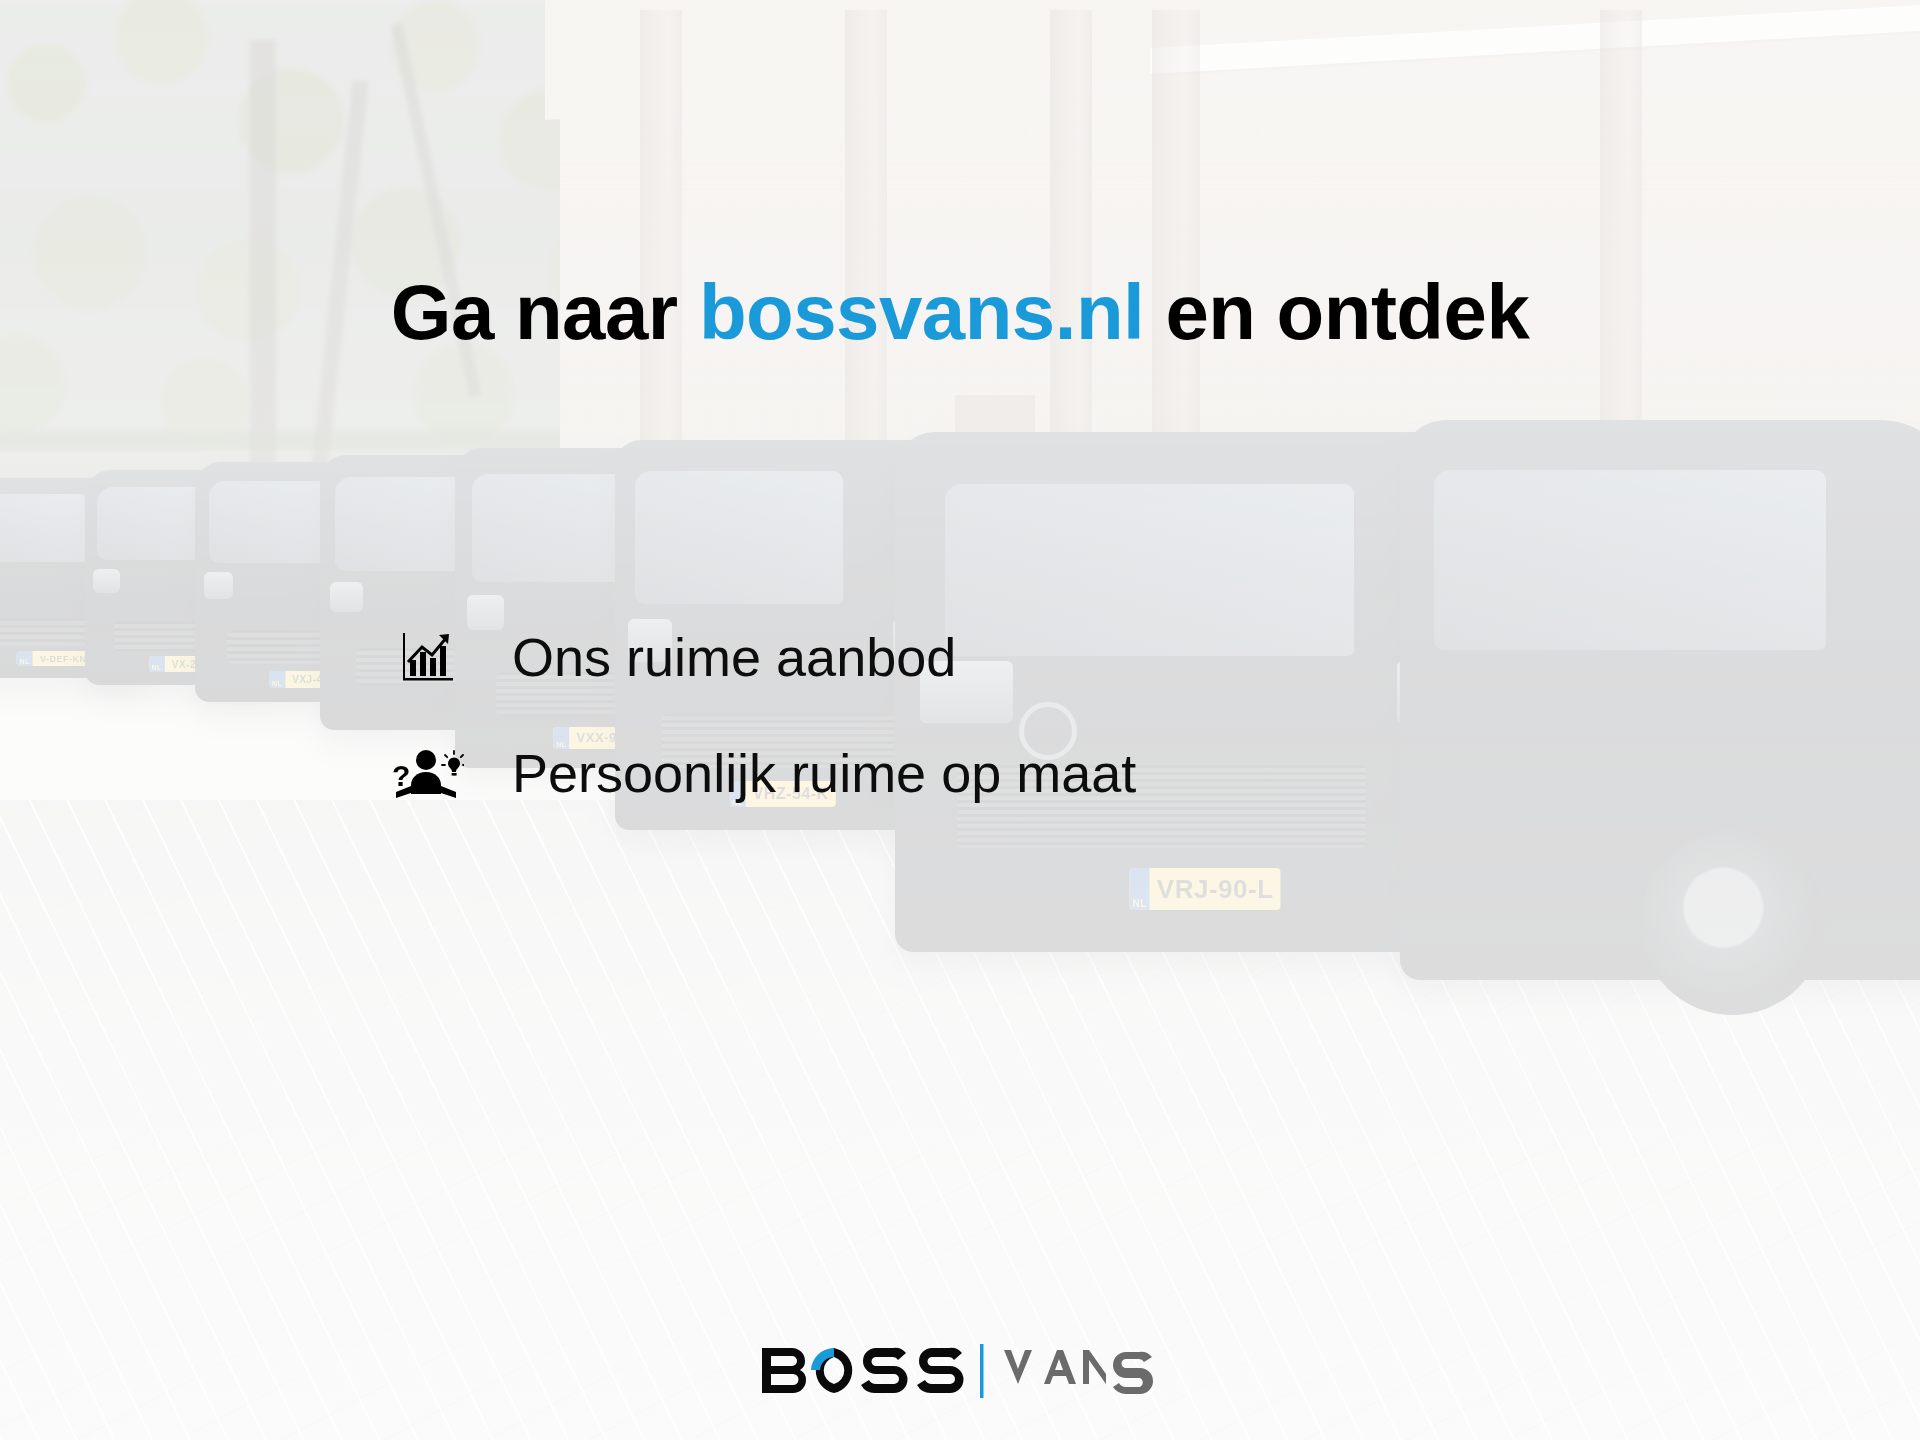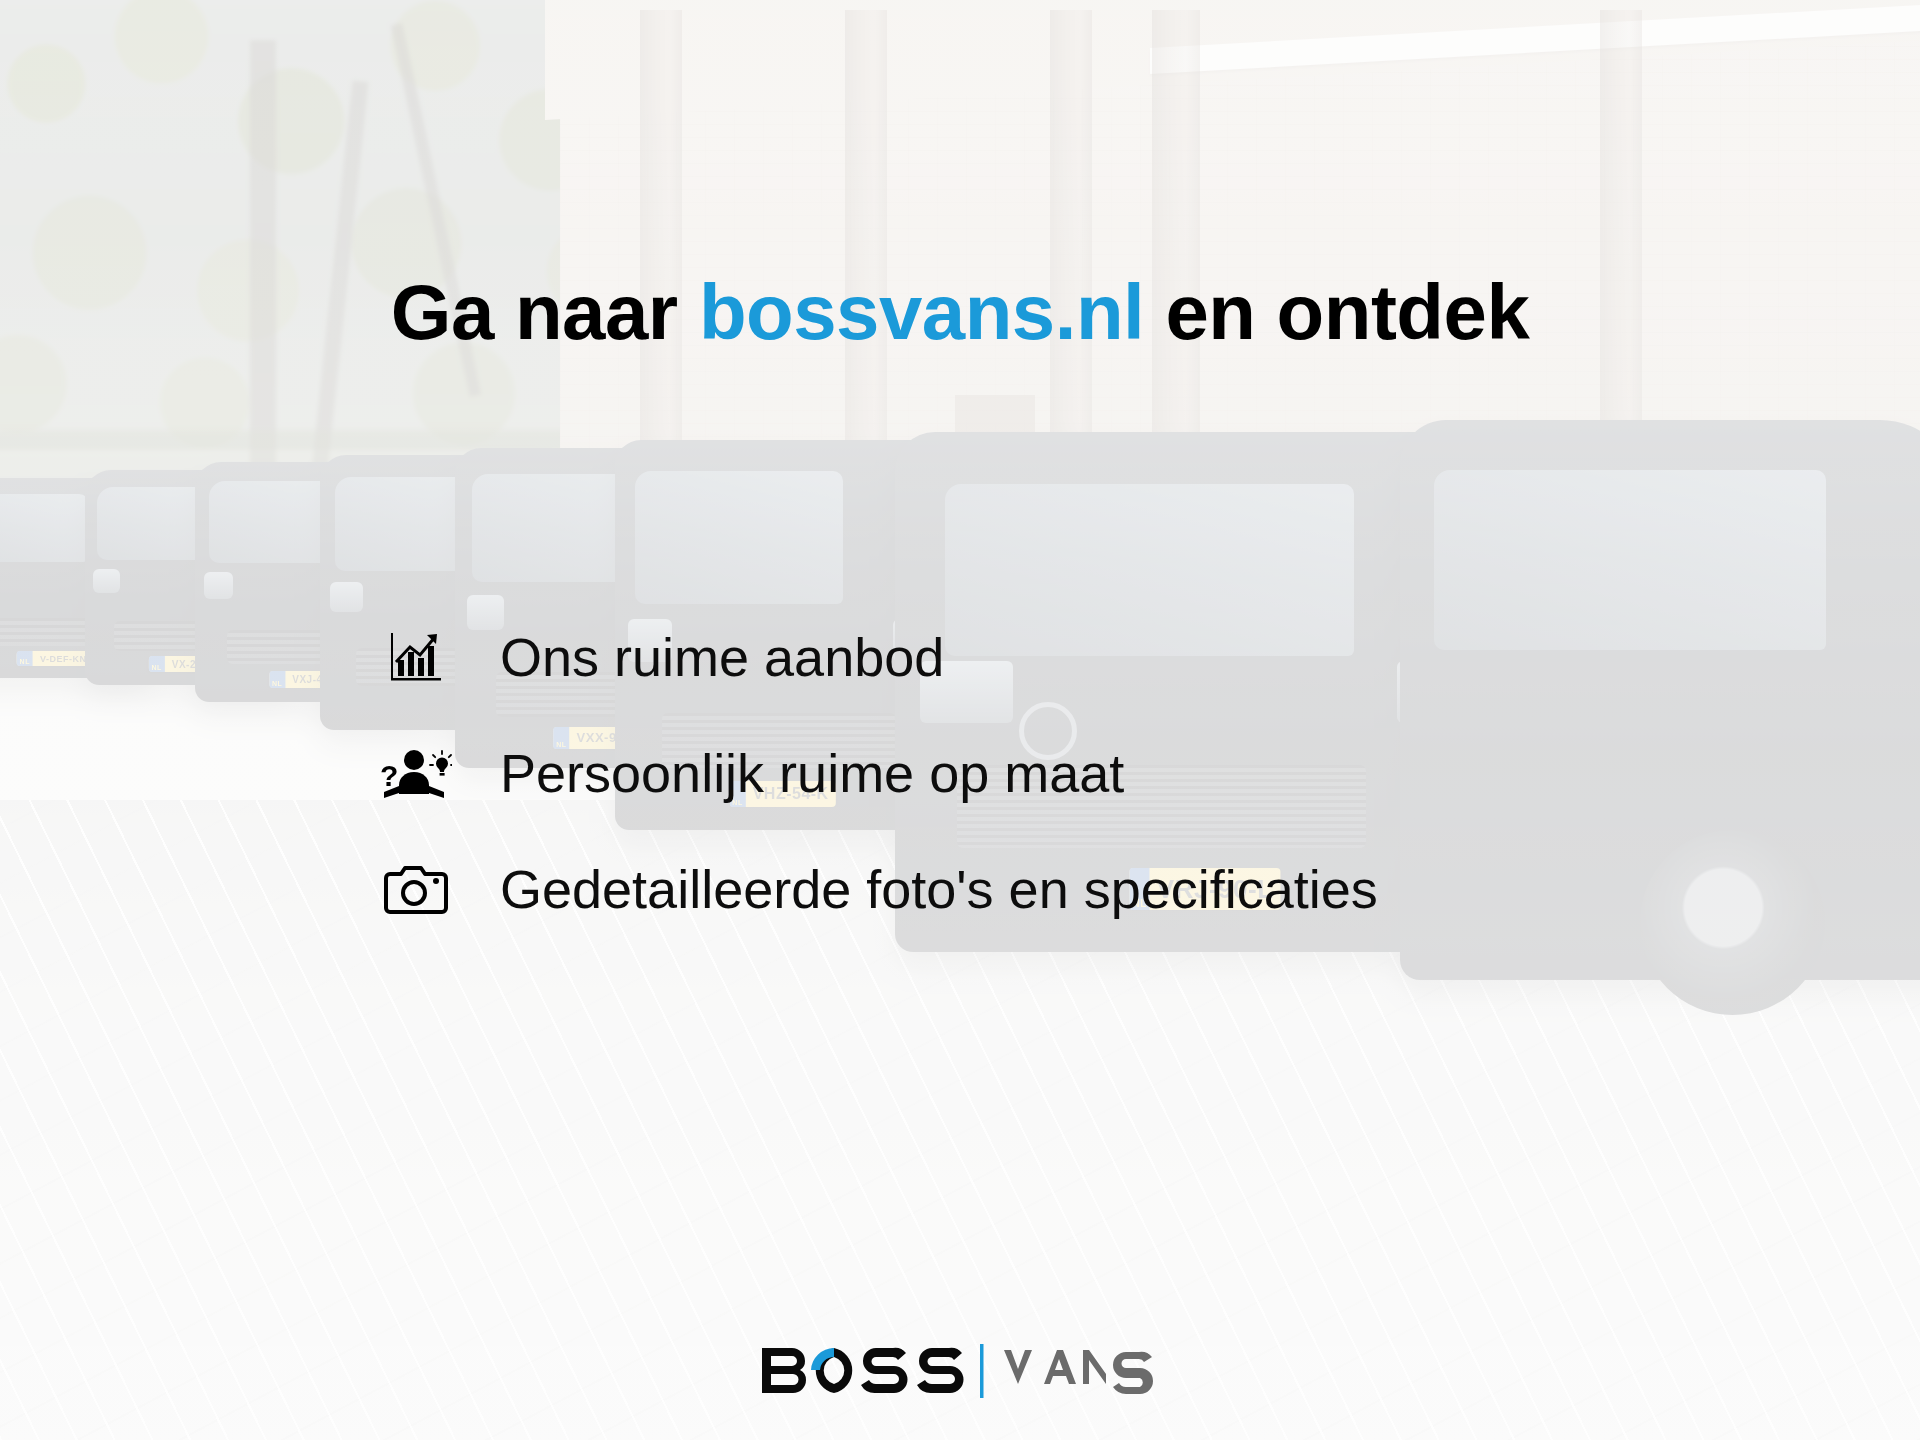--- a/index.html
+++ b/index.html
@@ -178,20 +178,21 @@
     white-space:nowrap;
   }
   .headline .brand { color:#1b9ad9; }
 
   .bullets {
     position:absolute; left:380px; top:600px; width:1300px;
   }
   .bullet {
     display:flex; align-items:center;
     height:116px;
+    margin-left:12px;
   }
   .bullet-icon {
     width:72px; min-width:72px; height:72px;
     display:flex; align-items:center; justify-content:center;
     margin-right:48px;
   }
   .bullet-icon svg { display:block; }
   .bullet-label {
     font-size:54px;
     font-weight:400;
@@ -358,30 +359,20 @@
                 <path d="M53 9 l2.2 2.2"></path>
                 <path d="M71 9 l-2.2 2.2"></path>
               <path d="M50 19 h3"></path>
                 <path d="M71 19 h3"></path>
             </g>
           </svg>
         </span>
         <span class="bullet-label">Persoonlijk ruime op maat</span>
       </li>
 
-      <li class="bullet">
-        <span class="bullet-icon">
-          <svg width="64" height="54" viewBox="0 0 64 54">
-            <path d="M21 5 h16 l4 6 h17 a4 4 0 0 1 4 4 v30 a4 4 0 0 1 -4 4 H6 a4 4 0 0 1 -4 -4 V15 a4 4 0 0 1 4 -4 h11z" fill="none" stroke="#000" stroke-width="4" stroke-linejoin="round"></path>
-            <circle cx="30" cy="30" r="11" fill="none" stroke="#000" stroke-width="4"></circle>
-            <circle cx="52" cy="18" r="3" fill="#000"></circle>
-          </svg>
-        </span>
-        <span class="bullet-label">Gedetailleerde foto's en specificaties</span>
-      </li>
 
     </ul>
 
     <div class="logo">
       <svg width="350" height="62" viewBox="0 0 350 62">
 
         <path d="M6 8 h30 a13 13 0 0 1 13 13 a10 10 0 0 1 -5 9 a11 11 0 0 1 6 10 a13 13 0 0 1 -13 13 H6z
                  M15 16 v10 h21 a5 5 0 0 0 0 -10z
                  M15 34 v11 h22 a5.5 5.5 0 0 0 0 -11z" fill="#0a0a0a"></path>
 

